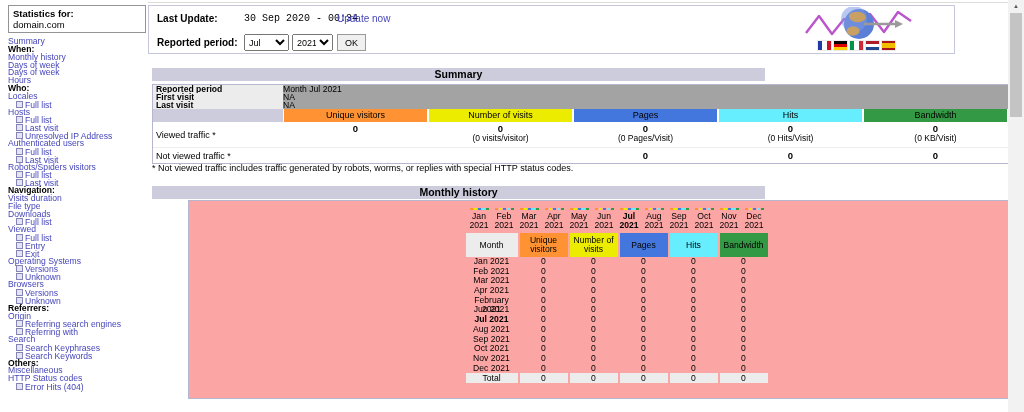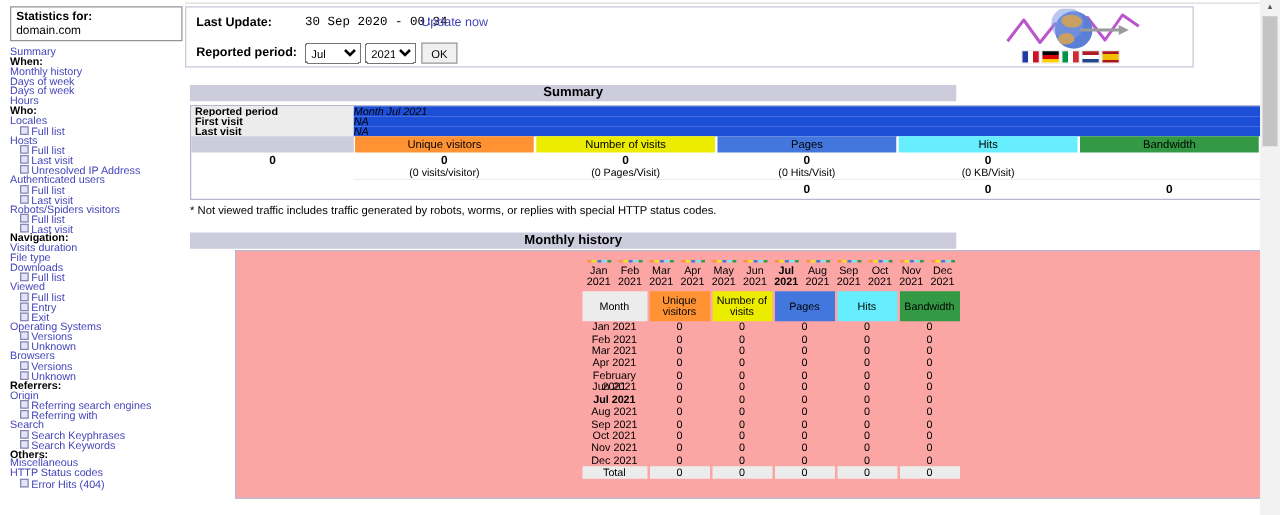--- a/index.html
+++ b/index.html
@@ -39,21 +39,21 @@
   
   .sec-title{position:absolute;left:152px;width:613px;height:13px;background:#CCCCDD;
              text-align:center;font-size:10.5px;font-weight:bold;line-height:13px;}
   #summary-title{top:68px;}
   #monthly-title{top:186px;}
 
   
   .summary-box{position:absolute;left:152px;top:84px;width:855px;border:1px solid #B6B6CE;background:#fff;}
   .sum-grid{display:grid;grid-template-columns:130px repeat(5,1fr);}
   .info-label{background:#ECECEC;font-weight:bold;font-size:8.6px;line-height:8px;height:8px;padding-left:3px;}
-  .info-value{background:#1d4ed8;font-size:8.6px;line-height:8px;height:8px;grid-column:2/7;font-style:italic;}
+  .info-value{background:#a3a3a3;font-size:8.6px;line-height:8px;height:8px;grid-column:2/7;}
   .hdr-blank{background:#CCCCDD;height:13px;}
   .hdr-cell{height:13px;margin:0 1px;text-align:center;font-size:9px;line-height:13px;}
   .v-label{height:25px;font-size:9px;display:flex;align-items:center;padding-left:3px;}
   .v-cell{text-align:center;padding-top:2px;}
   .v-cell .main{font-weight:bold;font-size:9.5px;line-height:10px;}
   .v-cell .sub{font-size:8.5px;line-height:9px;}
   .nv-label{height:15px;font-size:9px;display:flex;align-items:center;padding-left:3px;border-top:1px solid #EEE;}
   .nv-empty{grid-column:2/4;border-top:1px solid #EEE;}
   .nv-cell{font-weight:bold;font-size:9.5px;line-height:15px;text-align:center;border-top:1px solid #EEE;}
   .footnote{position:absolute;left:152px;top:163px;font-size:9px;}
@@ -175,39 +175,41 @@
       <div class="info-label">First visit</div>
       <div class="info-value">NA</div>
       <div class="info-label">Last visit</div>
       <div class="info-value">NA</div>
       <div class="hdr-blank"></div>
       <div class="hdr-cell" style="background: rgb(255, 147, 51);">Unique visitors</div>
       <div class="hdr-cell" style="background: rgb(236, 236, 0);">Number of visits</div>
       <div class="hdr-cell" style="background: rgb(68, 119, 221);">Pages</div>
       <div class="hdr-cell" style="background: rgb(102, 238, 255);">Hits</div>
       <div class="hdr-cell" style="background: rgb(51, 153, 68);">Bandwidth</div>
+      <div class="v-label">Viewed traffic *</div>
       <div class="v-cell">
         <div class="main">0</div>
       </div>
       <div class="v-cell">
         <div class="main">0</div>
         <div class="sub">(0 visits/visitor)</div>
       </div>
       <div class="v-cell">
         <div class="main">0</div>
         <div class="sub">(0 Pages/Visit)</div>
       </div>
       <div class="v-cell">
         <div class="main">0</div>
         <div class="sub">(0 Hits/Visit)</div>
       </div>
       <div class="v-cell">
         <div class="main">0</div>
         <div class="sub">(0 KB/Visit)</div>
       </div>
+      <div class="nv-label">Not viewed traffic *</div>
       <div class="nv-empty"></div>
       <div class="nv-cell">0</div>
       <div class="nv-cell">0</div>
       <div class="nv-cell">0</div>
     </div>
 </div>
 <div class="footnote">* Not viewed traffic includes traffic generated by robots, worms, or replies with special HTTP status codes.</div>
 
 <div class="sec-title" id="monthly-title">Monthly history</div>
 <div class="monthly-box">

